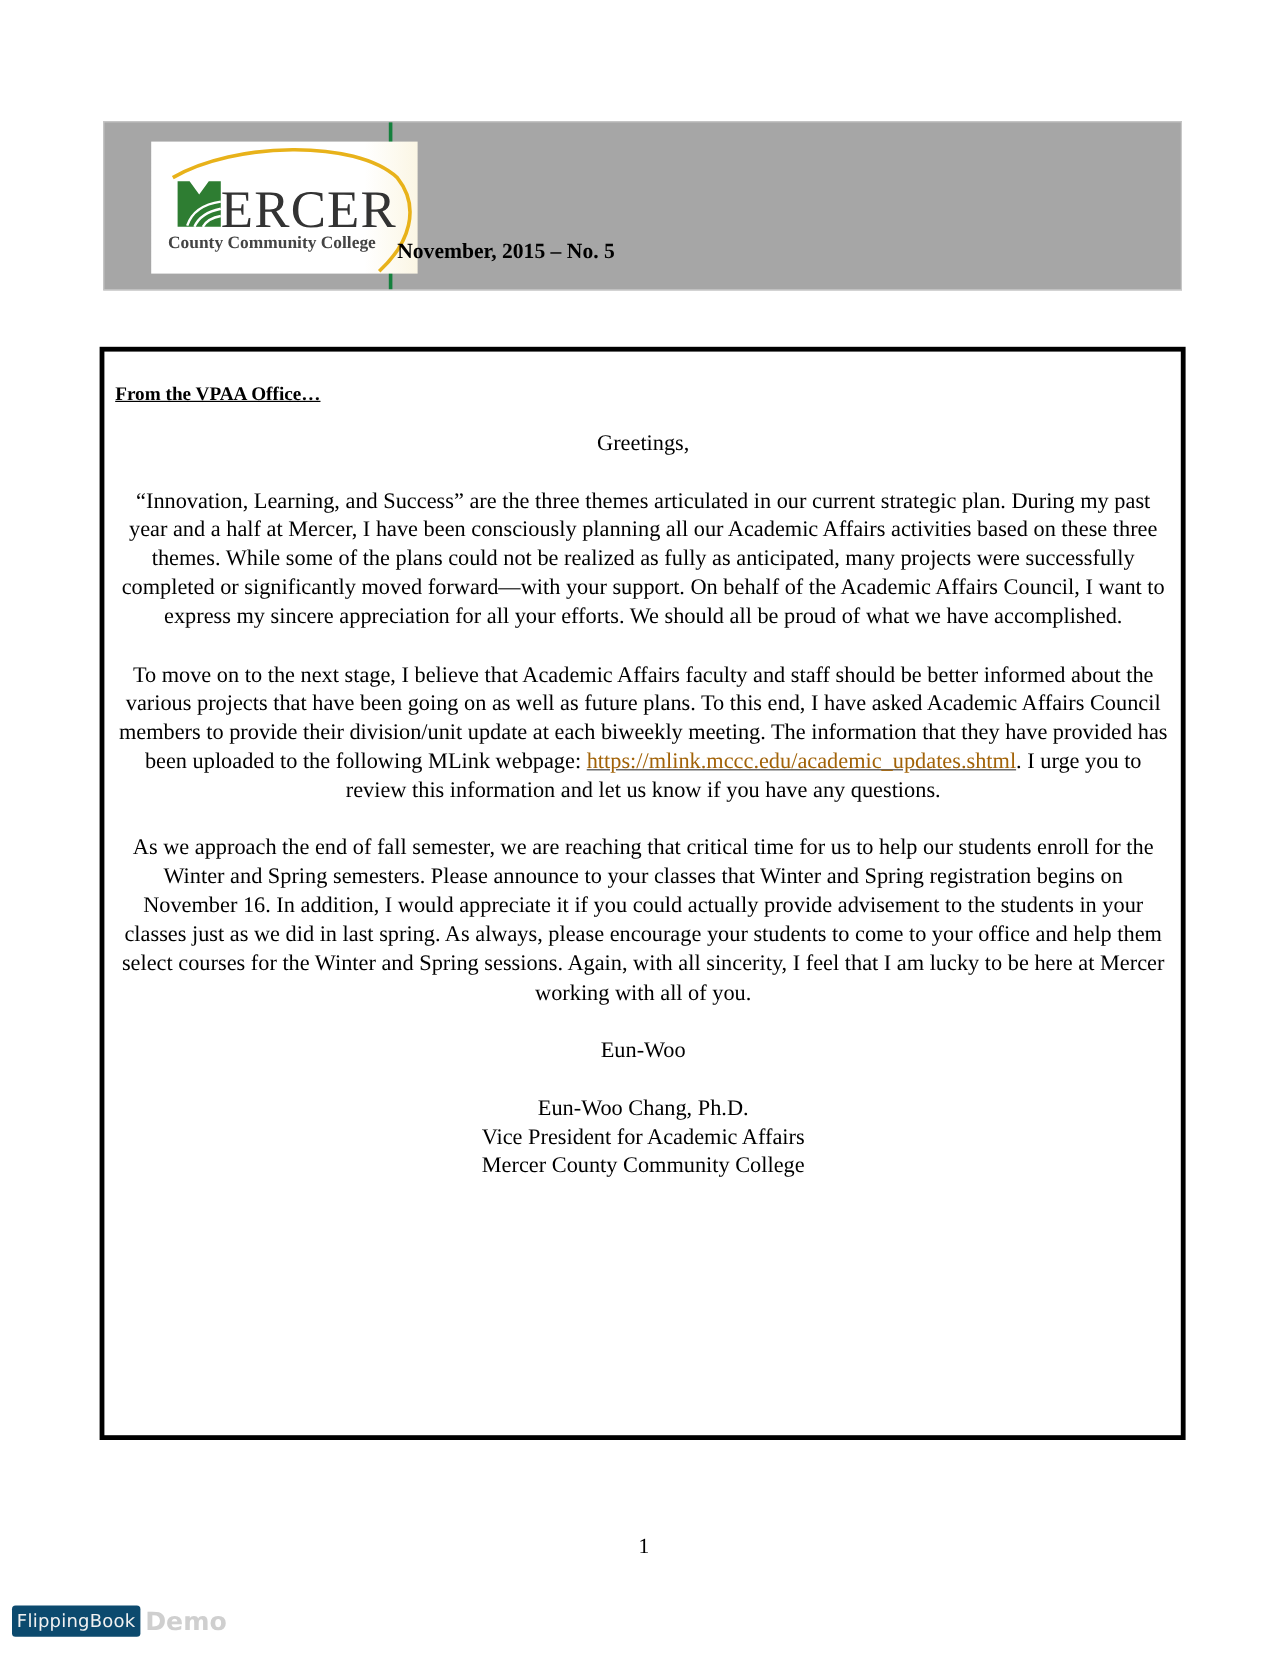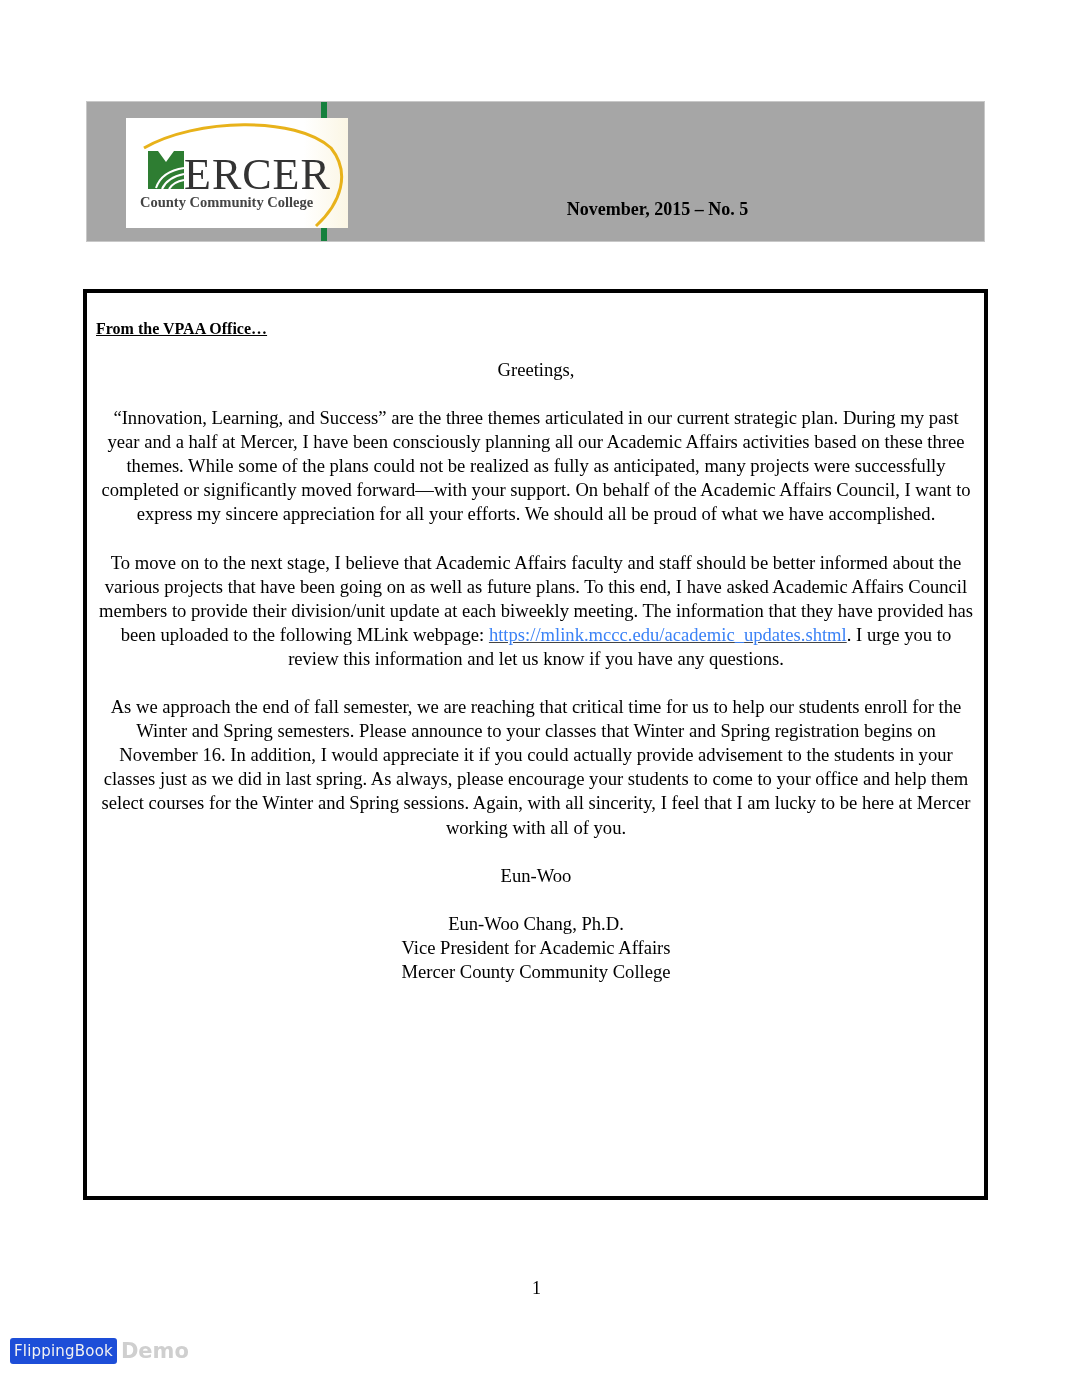--- a/index.html
+++ b/index.html
@@ -22,21 +22,21 @@
       width: 899px;
       height: 141px;
       background: #a6a6a6;
       display: flex;
       border: 1px solid #c8c8c8;
       box-sizing: border-box;
     }
     .header-logo-cell {
       width: 240px;
       height: 100%;
-      border-right: 6px solid #15803d;
+      border-right: 3px solid #15803d;
       box-sizing: border-box;
       position: relative;
     }
     .logo-box {
       position: absolute;
       left: 39px;
       top: 16px;
       width: 222px;
       height: 110px;
       background: linear-gradient(90deg, #ffffff 0%, #ffffff 80%, #fbf6e4 100%);
@@ -53,21 +53,21 @@
       left: 0; right: 0;
       top: 27px;
       text-align: center;
       font-weight: bold;
       font-size: 18px;
     }
     .header-issue {
       position: absolute;
       left: 4px; right: 0;
       top: 197px;
-      text-align: center;
+      text-align: left;
       font-weight: bold;
       font-size: 18px;
     }
     .content-box {
       position: absolute;
       left: 83px;
       top: 289px;
       width: 905px;
       height: 911px;
       border: 4px solid #000;
@@ -87,21 +87,21 @@
       font-size: 16px;
       line-height: 20px;
       margin: 0 0 19px 0;
     }
     .para {
       margin: 0 0 24px 0;
       text-align: center;
     }
     .para.tight { margin: 0; }
     .link {
-      color: #3b82f6;
+      color: #a16207;
       text-decoration: underline;
       text-decoration-color: #444;
       cursor: pointer;
     }
     .page-number {
       position: absolute;
       left: 0; right: 0;
       top: 1278px;
       text-align: center;
       font-size: 18px;
@@ -109,21 +109,21 @@
     }
     .watermark {
       position: absolute;
       left: 10px;
       top: 1338px;
       display: flex;
       align-items: center;
       font-family: "DejaVu Sans", sans-serif;
     }
     .wm-badge {
-      background: #1d4ed8;
+      background: #0c4a6e;
       color: #f2f2f2;
       border-radius: 3px;
       padding: 3px 4px;
       font-size: 15px;
       line-height: 20px;
       letter-spacing: 0.2px;
     }
     .wm-demo {
       color: #cfcfcf;
       font-size: 21px;

